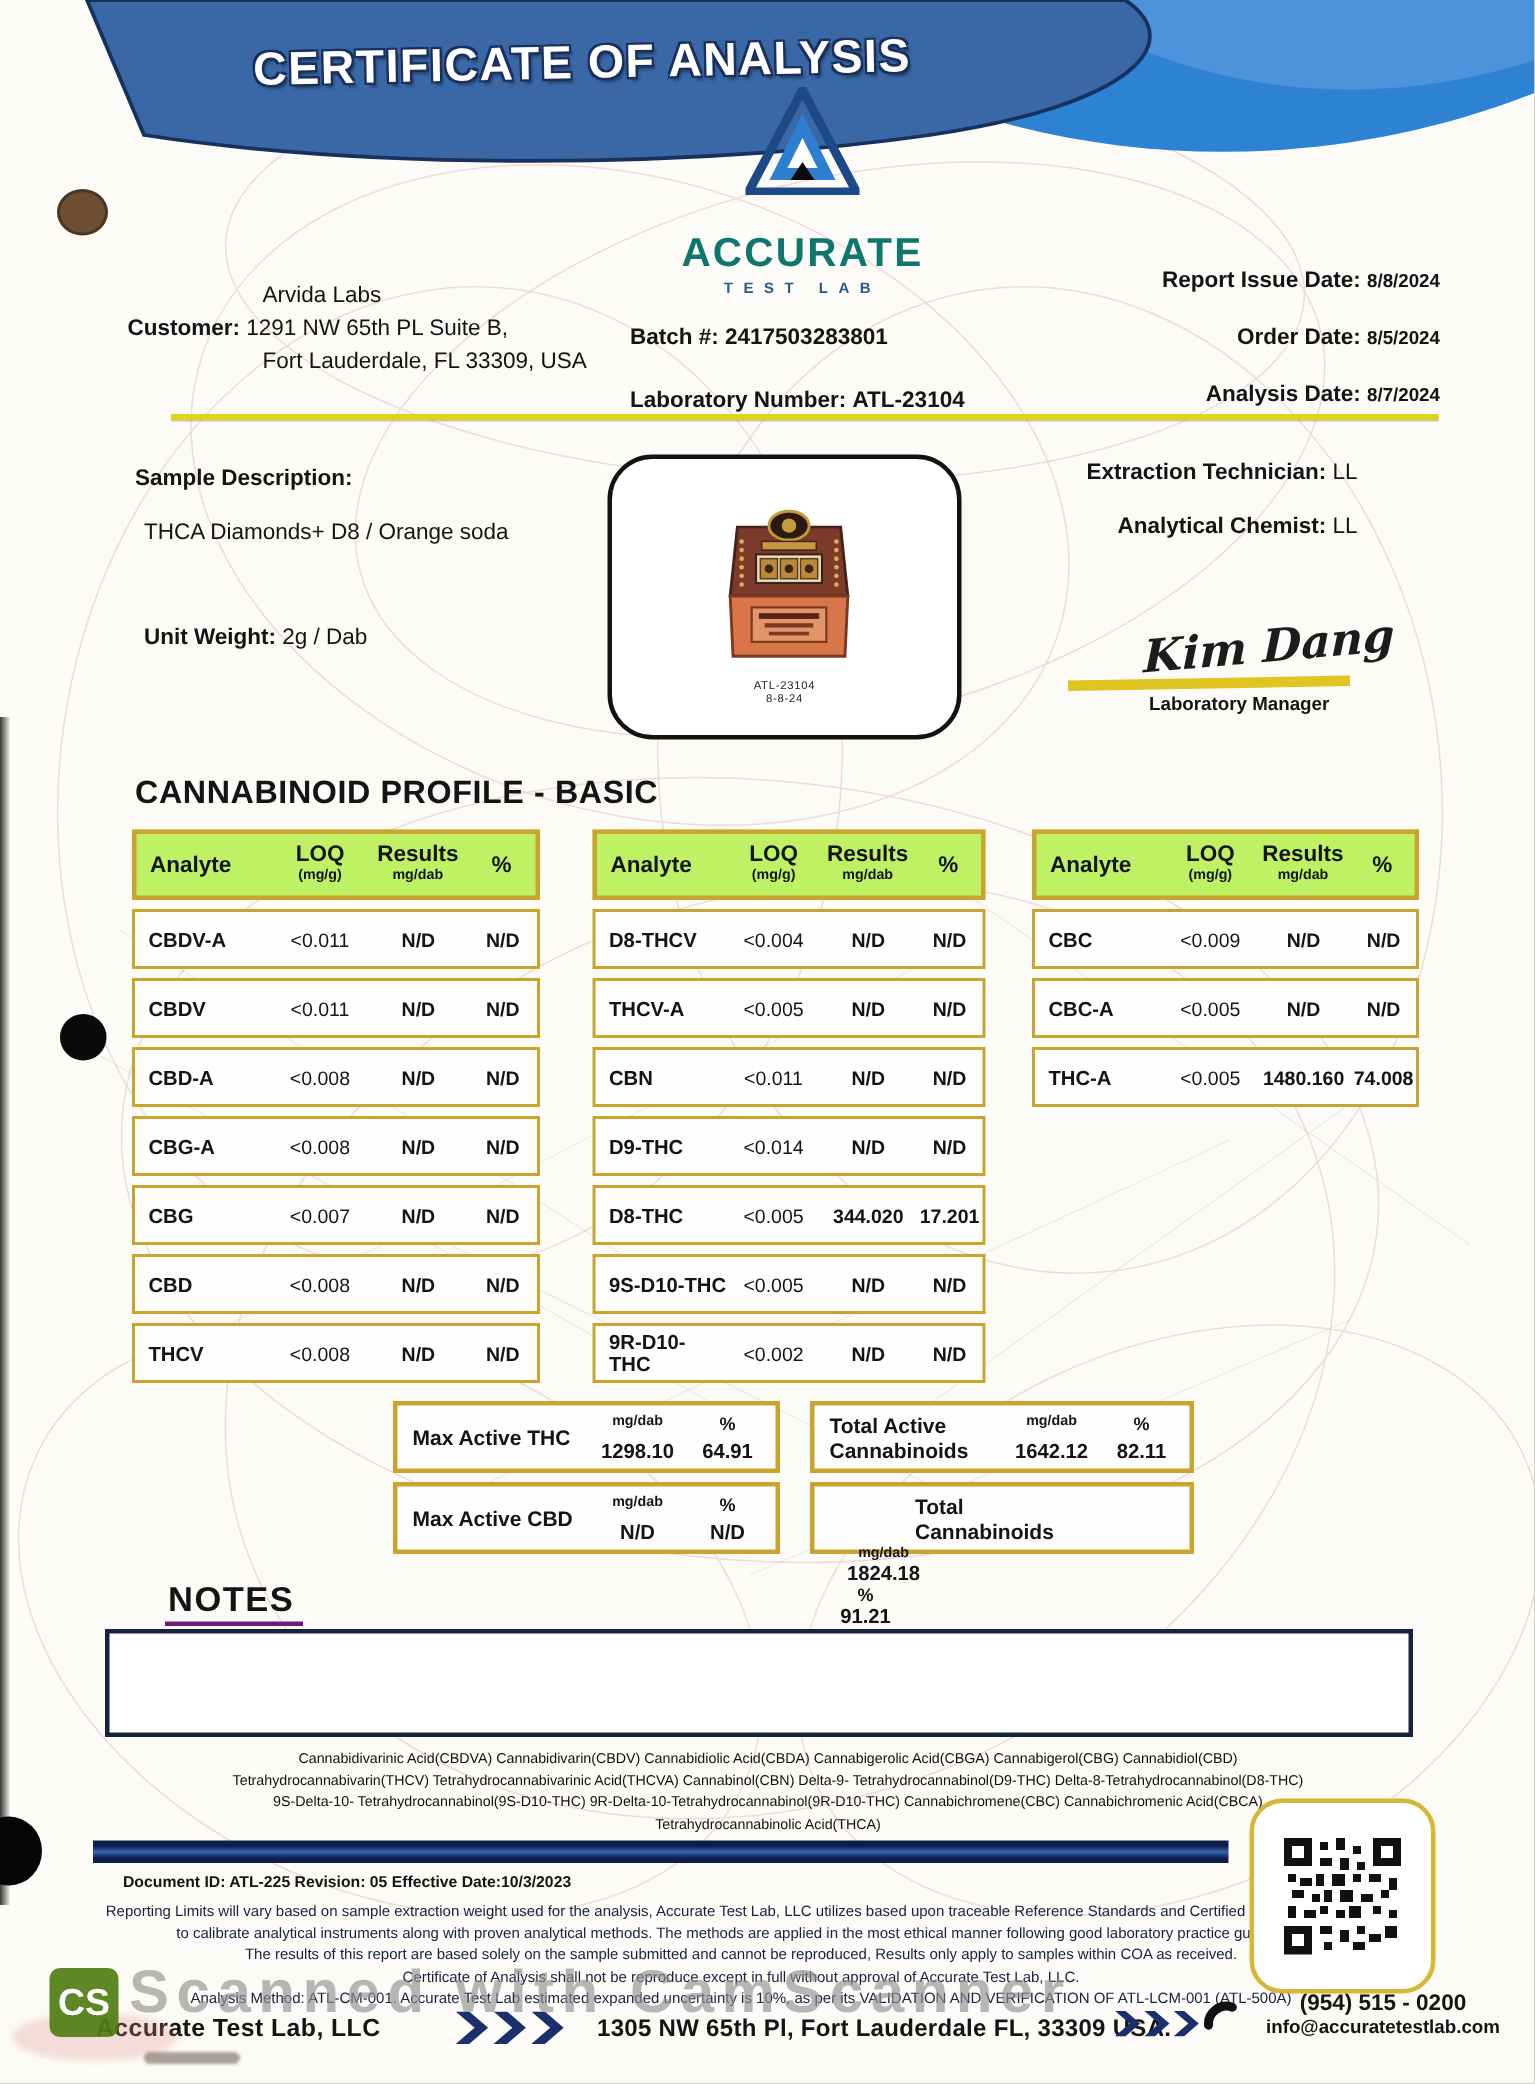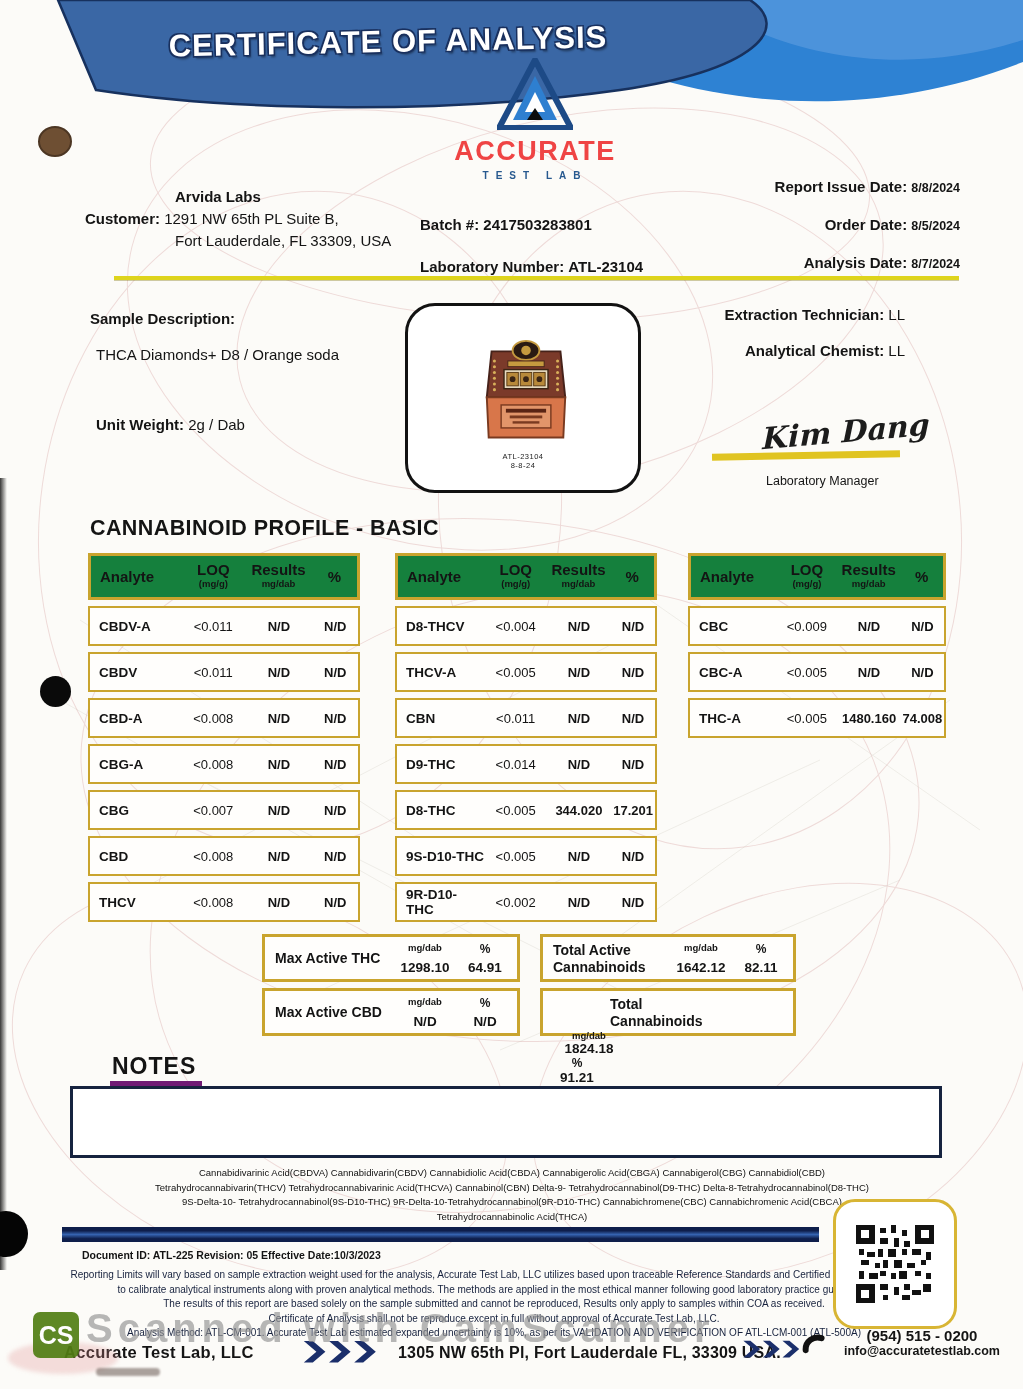--- a/index.html
+++ b/index.html
@@ -8,46 +8,46 @@
           background:#fcfbf8; overflow:hidden; color:#141414; }
   .abs { position:absolute; }
   .bold { font-weight:bold; }
 
   
   .banner-text { left:128px; top:24px; width:520px; text-align:center;
      font-size:31px; font-weight:bold; color:#fff; letter-spacing:1px;
      text-shadow:-1.5px -1.5px 0 #19305e, 1.5px -1.5px 0 #19305e, -1.5px 1.5px 0 #19305e, 1.5px 1.5px 0 #19305e, 2px 3px 2px rgba(0,0,0,.35);
      transform:rotate(-1.2deg); }
   .logo-wrap { left:440px; top:58px; width:190px; text-align:center; }
-  .logo-word { font-size:27px; font-weight:bold; color:#ef4444; letter-spacing:1.5px; margin-top:2px; }
+  .logo-word { font-size:27px; font-weight:bold; color:#0f766e; letter-spacing:1.5px; margin-top:18px; }
   .logo-sub  { font-size:10px; font-weight:bold; color:#27598f; letter-spacing:7px; margin-top:3px; }
 
   
   .meta-line { font-size:15px; line-height:22px; }
   .lbl { font-weight:bold; }
   .dates { text-align:right; }
   .dates .val { font-size:12.5px; font-weight:bold; }
   .rule-yellow { left:114px; top:276px; width:845px; height:4px; background:#ded41c; box-shadow:0 1px 0 rgba(120,110,0,.35); }
 
   
   .photo-box { left:405px; top:303px; width:236px; height:190px; background:#fff;
      border:3.5px solid #121212; border-radius:30px; }
   .photo-caption { font-size:7.5px; text-align:center; line-height:9px; color:#222; letter-spacing:.5px; }
   .sig-name { font-family:"DejaVu Serif", serif; font-style:italic; font-weight:bold;
      font-size:30px; transform:rotate(-5deg) skewX(-6deg); color:#1c1c1c; }
   .sig-line { left:712px; top:452px; width:188px; height:7px; background:#e0c422; transform:rotate(-1deg); }
-  .sig-title { font-size:12.5px; font-weight:normal;margin-top:12px; }
+  .sig-title { font-size:12.5px; font-weight:bold; }
 
   
   .section-title { left:90px; top:516px; font-size:21.5px; font-weight:bold; letter-spacing:.4px; }
   .atable { position:absolute; top:553px; }
   .t1 { left:88px;  width:272px; }
   .t2 { left:395px; width:262px; }
   .t3 { left:688px; width:258px; }
-  .thead { border:3px solid #c9a42e; height:47px; display:flex; align-items:center; background:#15803d; }
+  .thead { border:3px solid #c9a42e; height:47px; display:flex; align-items:center; background:#bef264; }
   .thead .h-analyte { width:34%; padding-left:9px; font-size:15px; font-weight:bold; }
   .thead .h-col { text-align:center; font-weight:bold; }
   .h-loq { width:24%; font-size:15px; line-height:14px; }
   .h-res { width:25%; font-size:15px; line-height:14px; }
   .h-pct { width:17%; font-size:15px; }
   .h-sub { display:block; font-size:9.5px; font-weight:bold; }
   .trow { border:2.2px solid #c9a42e; height:40px; margin-top:6px; display:flex; align-items:center; background:#fffefc; }
   .trow span { display:block; }
   .c-analyte { width:34%; padding-left:9px; font-size:13.5px; font-weight:bold; }
   .c-loq { width:24%; text-align:center; font-size:13px; font-weight:normal; }
@@ -63,21 +63,21 @@
   .sb4 { left:540px; top:988px; width:256px; height:48px;flex-direction:column; }
   .sbox .s-label { flex:1; font-size:14px; font-weight:bold; line-height:17px; align-self:center; }
   .s-col { width:72px; text-align:center; display:flex; flex-direction:column; justify-content:space-between; }
   .s-col.pct { width:48px; }
   .s-unit { font-size:9.5px; font-weight:bold; }
   .s-unit.pct { font-size:12px; }
   .s-val { font-size:13.5px; font-weight:bold; }
 
   
   .notes-title { left:110px; top:1053px; font-size:23px; font-weight:bold; letter-spacing:1px;
-      border-bottom:7px solid #701a75; padding:0 6px 1px 2px; }
+      border-bottom:3px solid #701a75; padding:0 6px 1px 2px; }
   .notes-box { left:70px; top:1086px; width:872px; height:72px; background:#fff; border:3.5px solid #16233f; }
   .footnotes { left:72px; top:1166px; width:880px; text-align:center; font-size:9.5px; line-height:14.5px; color:#101010; }
 
   
   .blue-bar { left:62px; top:1227px; width:757px; height:15px;
       background:linear-gradient(180deg,#0e1e4b 0%,#0e1e4b 25%,#3563b0 50%,#0e1e4b 78%,#0e1e4b 100%); }
   .docid { left:82px; top:1249px; font-size:10.5px; font-weight:bold; }
   .disclaimer { left:64px; top:1268px; width:860px; text-align:center; font-size:10px; line-height:14.5px; color:#16213d; }
   .qr-box { left:833px; top:1199px; width:124px; height:130px; border:3.5px solid #d8b534;
       border-radius:22px; background:#fff; display:flex; align-items:center; justify-content:center; }
@@ -139,21 +139,21 @@
       <polygon points="38,2 2,70 74,70" fill="none" stroke="#1d4a86" stroke-width="6" stroke-linejoin="round"></polygon>
       <polygon points="38,18 16,62 60,62" fill="#2e7fd0"></polygon>
       <polygon points="38,34 28,54 48,54" fill="#ffffff"></polygon>
       <polygon points="38,50 30,62 46,62" fill="#0c0c0c"></polygon>
     </svg>
     <div class="logo-word">ACCURATE</div>
     <div class="logo-sub">TEST LAB</div>
   </div>
 
   <div class="abs" style="left:85px; top:186px; width:310px;">
-    <div class="meta-line" style="padding-left:90px;font-weight:bold;">Arvida Labs</div>
+    <div class="meta-line" style="padding-left:90px;">Arvida Labs</div>
     <div class="meta-line"><span class="lbl">Customer:</span>
       <span>1291 NW 65th PL Suite B,</span></div>
     <div class="meta-line" style="padding-left:90px;">Fort Lauderdale, FL 33309, USA</div>
   </div>
 
   <div class="abs meta-line" style="left:420px; top:214px;">
     <span class="lbl">Batch #:</span>
     <span class="bold">2417503283801</span>
   </div>
   <div class="abs meta-line" style="left:420px; top:256px;">

